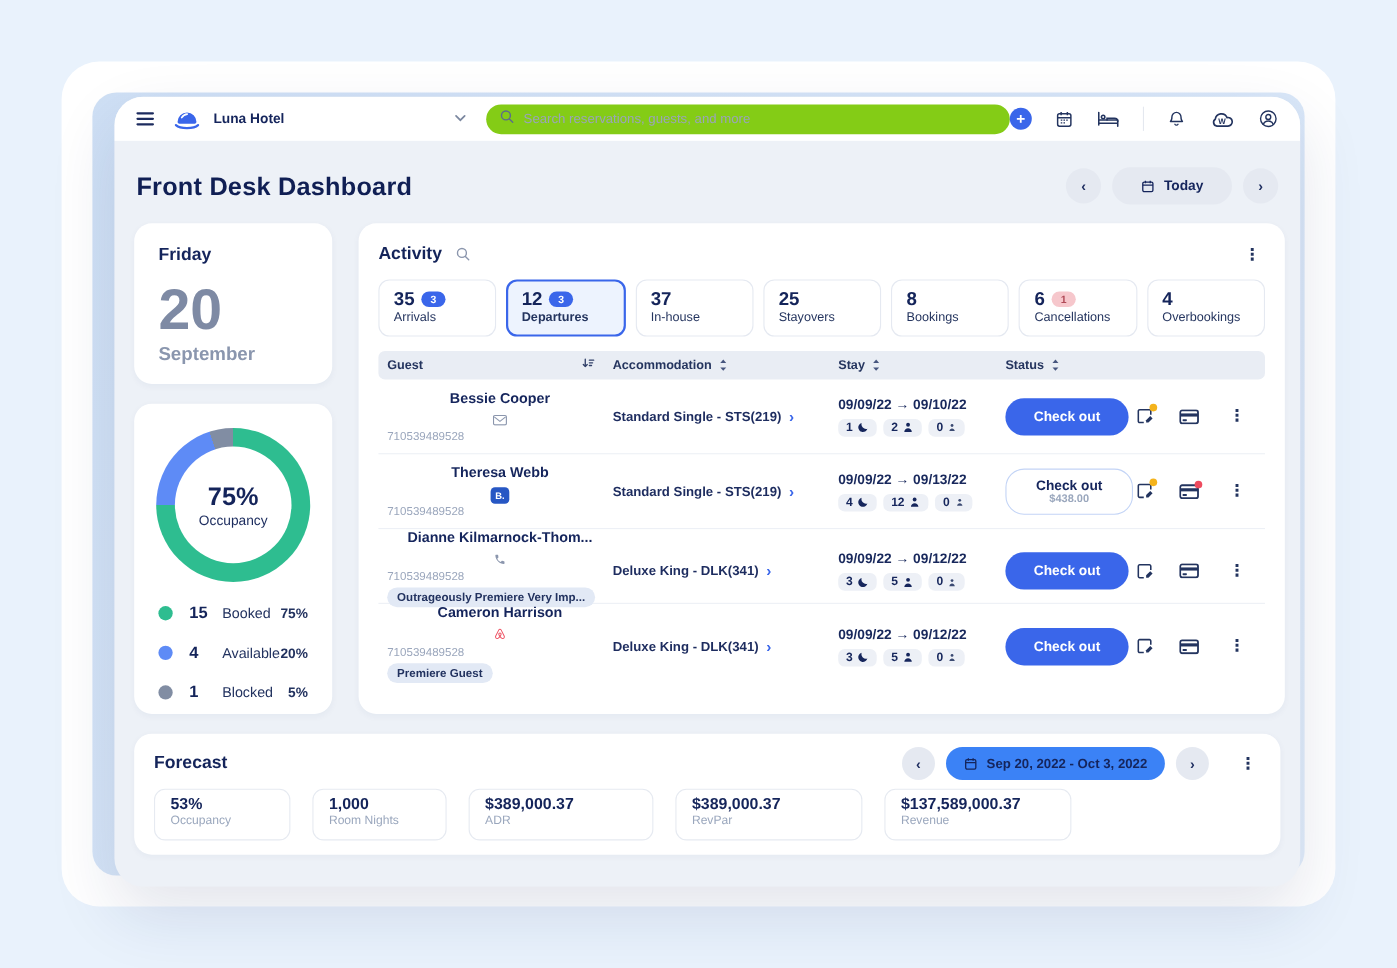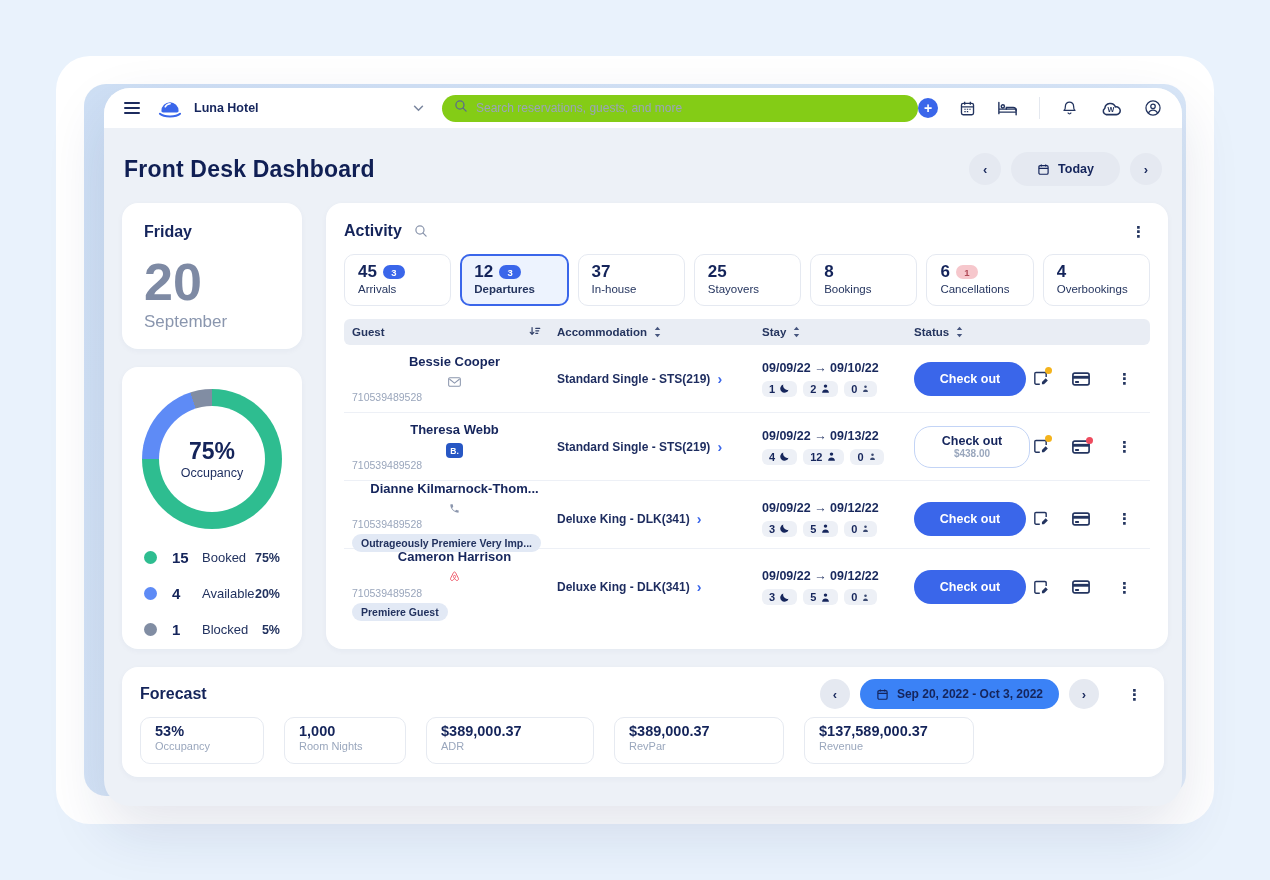--- a/index.html
+++ b/index.html
@@ -48,21 +48,21 @@
     font-size:12.5px; font-weight:700; color:#15255c; font-family:inherit;text-align:center; }
 
   
   .content { display:flex; padding:17px 18px 0 18px; gap:24px; }
   .left-col { width:202px; display:flex; flex-direction:column; gap:18px; }
   .card { background:#fff; border-radius:16px; box-shadow:0 2px 6px rgba(23,43,99,.04); }
 
   .date-card { height:146px; padding:20px 22px; }
   .dc-weekday { font-size:16px; font-weight:700; color:#15255c; }
   .dc-day { font-size:52px; font-weight:800; color:#7e8aa4; line-height:1.05; margin-top:14px; }
-  .dc-month { font-size:17px; font-weight:400; color:#8a96ae; margin-top:2px; }
+  .dc-month { font-size:17px; font-weight:700; color:#8a96ae; margin-top:2px; }
 
   .occ-card { height:282px; padding:20px 20px 16px 20px; }
   .donut { width:140px; height:140px; border-radius:50%; margin:2px auto 0 auto; position:relative; }
   .donut::before { content:""; position:absolute; inset:17px; background:#fff; border-radius:50%; }
   .donut-center { position:absolute; inset:0; display:flex; flex-direction:column;
     align-items:center; justify-content:center; z-index:1; }
   .donut-pct { font-size:23px; font-weight:800; color:#14245a; }
   .donut-label { font-size:12.5px; color:#1c2c5e; margin-top:1px; }
   .legend { margin-top:20px; display:flex; flex-direction:column; gap:19px; padding:0 2px; }
   .legend-row { display:flex; align-items:center; }
@@ -285,21 +285,21 @@
               <circle cx="8.5" cy="8.5" r="5.8" stroke="#8b96ad" stroke-width="1.8" fill="none"></circle>
               <path d="M13 13l4.3 4.3" stroke="#8b96ad" stroke-width="1.8" stroke-linecap="round"></path>
             </svg>
         </span>
         <span class="kebab">⋮</span>
       </div>
 
       <div class="tabs">
         <div class="tab">
           <div class="tab-top">
-              <span class="tab-count">45</span>
+              <span class="tab-count">35</span>
               <span class="tab-badge">3</span>
             </div>
           <div class="tab-label">Arrivals</div>
         </div>
         <div class="tab selected">
           <div class="tab-top">
               <span class="tab-count">12</span>
               <span class="tab-badge">3</span>
             </div>
           <div class="tab-label">Departures</div>

